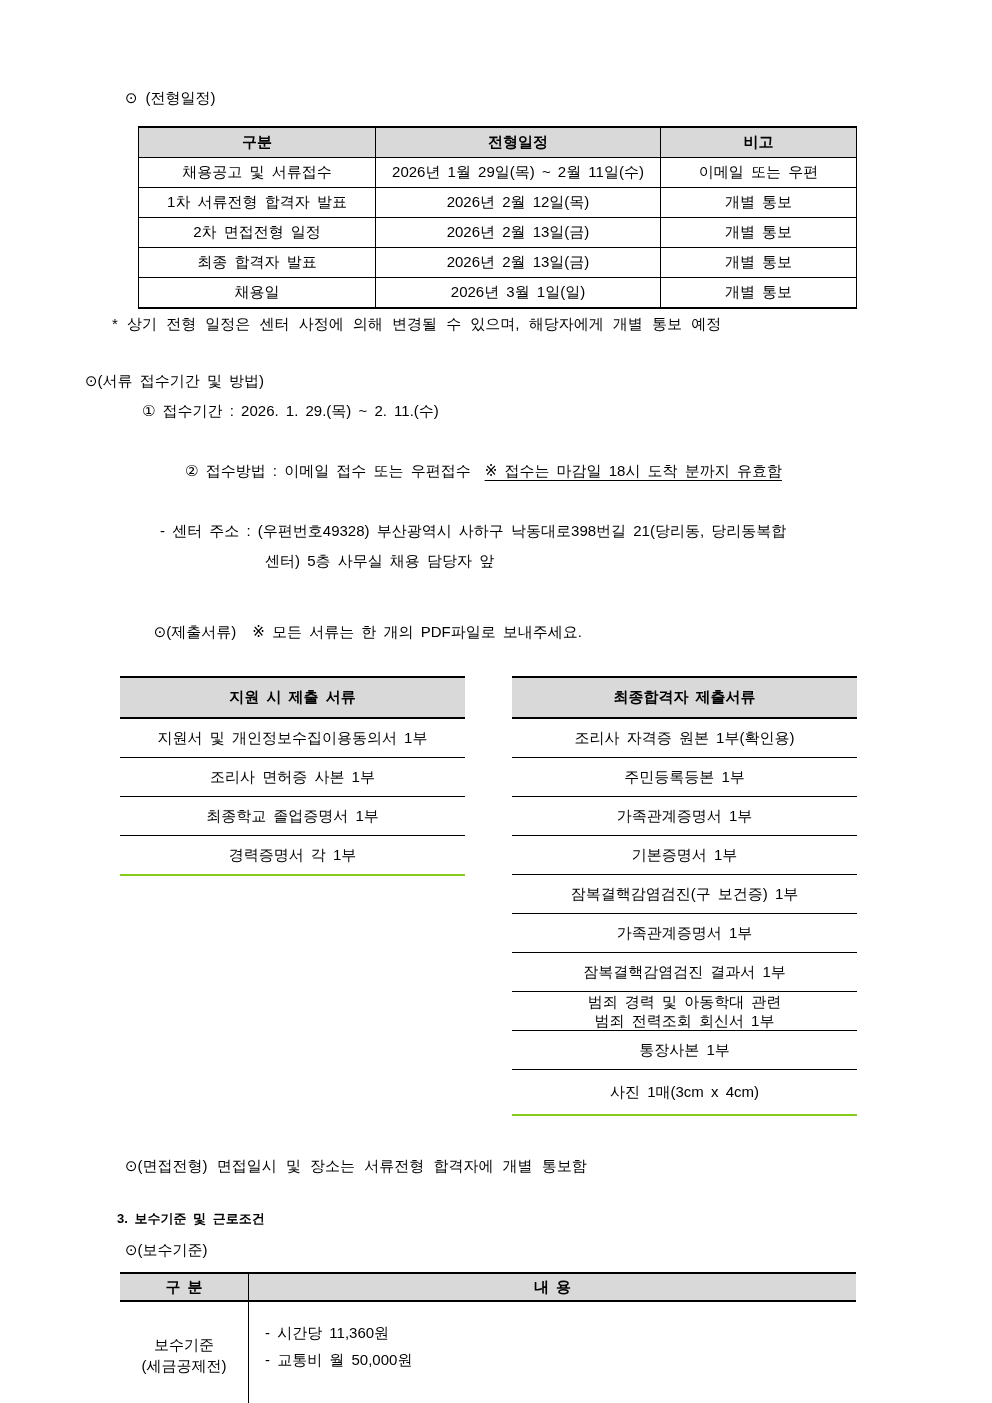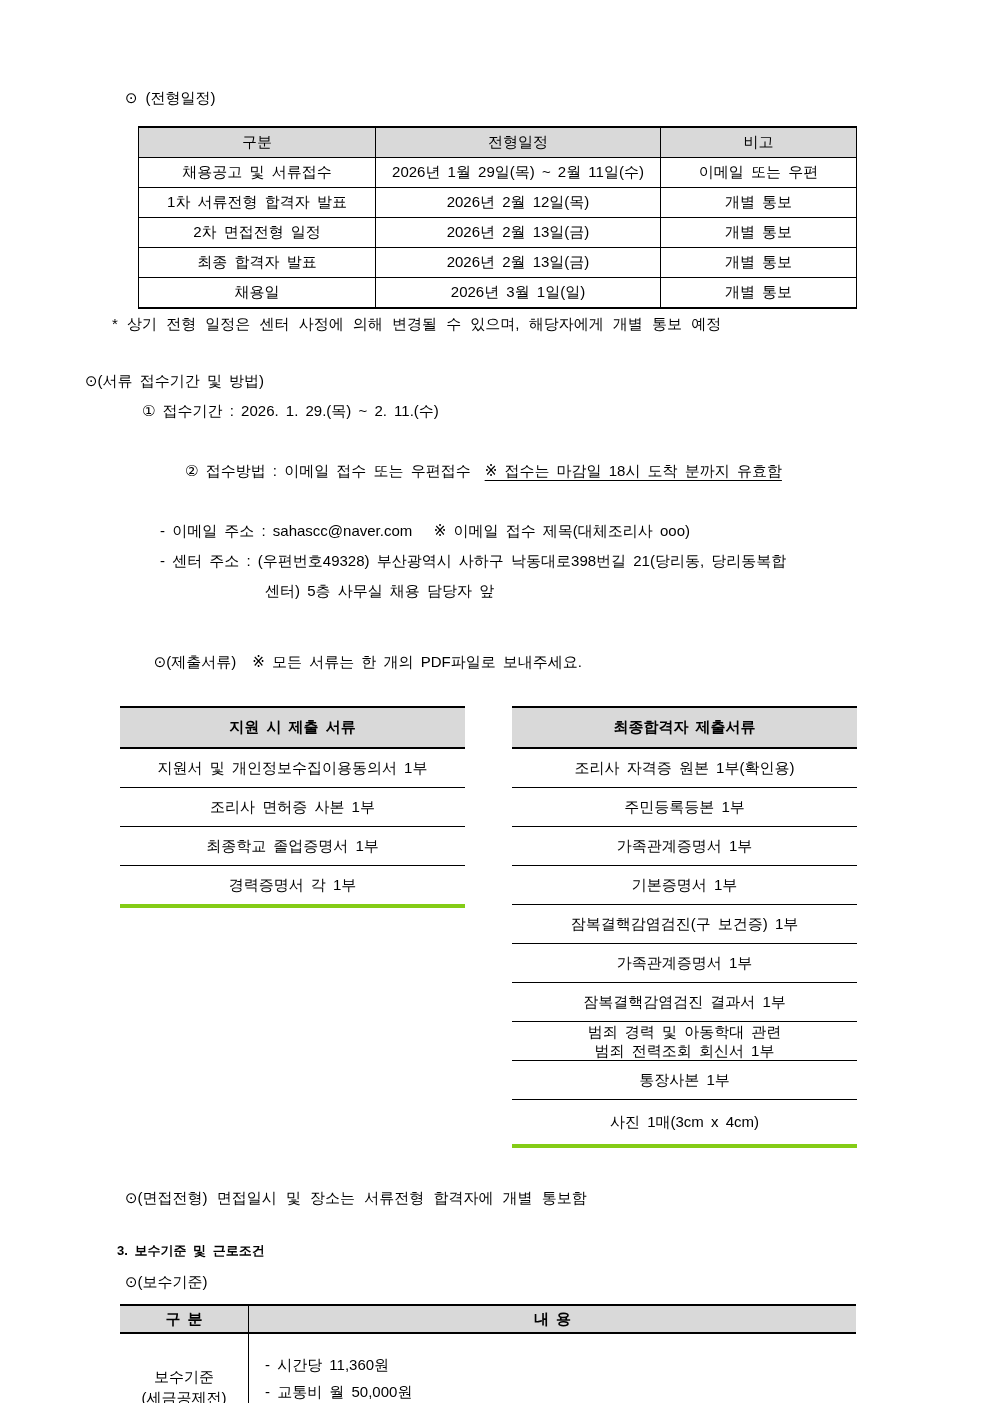--- a/index.html
+++ b/index.html
@@ -31,21 +31,21 @@
   }
   table.t1 th, table.t1 td {
     border: 1px solid #000;
     text-align: center;
     vertical-align: middle;
     height: 29px;
     padding: 0 2px;
     font-size: 15px;
     font-weight: normal;
   }
-  table.t1 th { font-weight: normal; }
+  table.t1 th { font-weight: bold; }
   .note {
     margin: 5px 8px 0 112px;
     line-height: 20px;
     word-spacing: 5px;
   }
 
   
   .sec2 { margin-top: 32px; }
   .sec2 .ln { line-height: 30px; }
   .ind0 { margin-left: 85px; }
@@ -69,21 +69,21 @@
   }
   .doc-table .row {
     min-height: 38px;
     border-bottom: 1px solid #000;
     display: flex; align-items: center; justify-content: center;
     text-align: center;
     white-space: pre-line;
   }
   .doc-table .row.two-line { line-height: 19px; }
   .doc-table .row.tall { min-height: 44px; }
-  .doc-table .row:last-child { border-bottom: 4px solid #84cc16; }
+  .doc-table .row:last-child { border-bottom: 2px solid #84cc16; }
 
   
   .interview-line { margin: 40px 0 0 125px; line-height: 20px; word-spacing: 5px; }
   .heading { margin: 32px 0 0 117px; font-size: 13px; font-weight: bold; line-height: 22px; }
   .paysub { margin: 10px 0 0 125px; line-height: 20px; }
   .pay { width: 736px; margin: 12px 0 0 120px; }
   .pay .hd-row {
     display: flex;
     background: #d9d9d9;
     border-top: 2px solid #000;
@@ -150,21 +150,20 @@
   <div class="note">* 상기 전형 일정은 센터 사정에 의해 변경될 수 있으며, 해당자에게 개별 통보 예정</div>
 
   <div class="sec2">
     <div class="ln ind0">
       <span class="bullet">⊙</span><span>(서류 접수기간 및 방법)</span>
     </div>
     <div class="ln ind1 pre">① 접수기간 : 2026. 1. 29.(목) ~ 2. 11.(수)</div>
     <div class="ln ind1 pre">
       <span>② 접수방법 : 이메일 접수 또는 우편접수</span><span class="uline">※ 접수는 마감일 18시 도착 분까지 유효함</span>
     </div>
-    <div class="ln ind2 pre">- 이메일 주소 : sahascc@naver.com   ※ 이메일 접수 제목(대체조리사 ooo)</div>
     <div class="ln ind2 pre">- 센터 주소 : (우편번호49328) 부산광역시 사하구 낙동대로398번길 21(당리동, 당리동복합</div>
     <div class="ln ind3 pre">센터) 5층 사무실 채용 담당자 앞</div>
   </div>
 
   <div class="doc-title pre">
     <span class="bullet">⊙</span><span>(제출서류)</span><span style="margin-left:16px;">※ 모든 서류는 한 개의 PDF파일로 보내주세요.</span>
   </div>
 
   <div class="tables-row">
     <div class="doc-table left">

